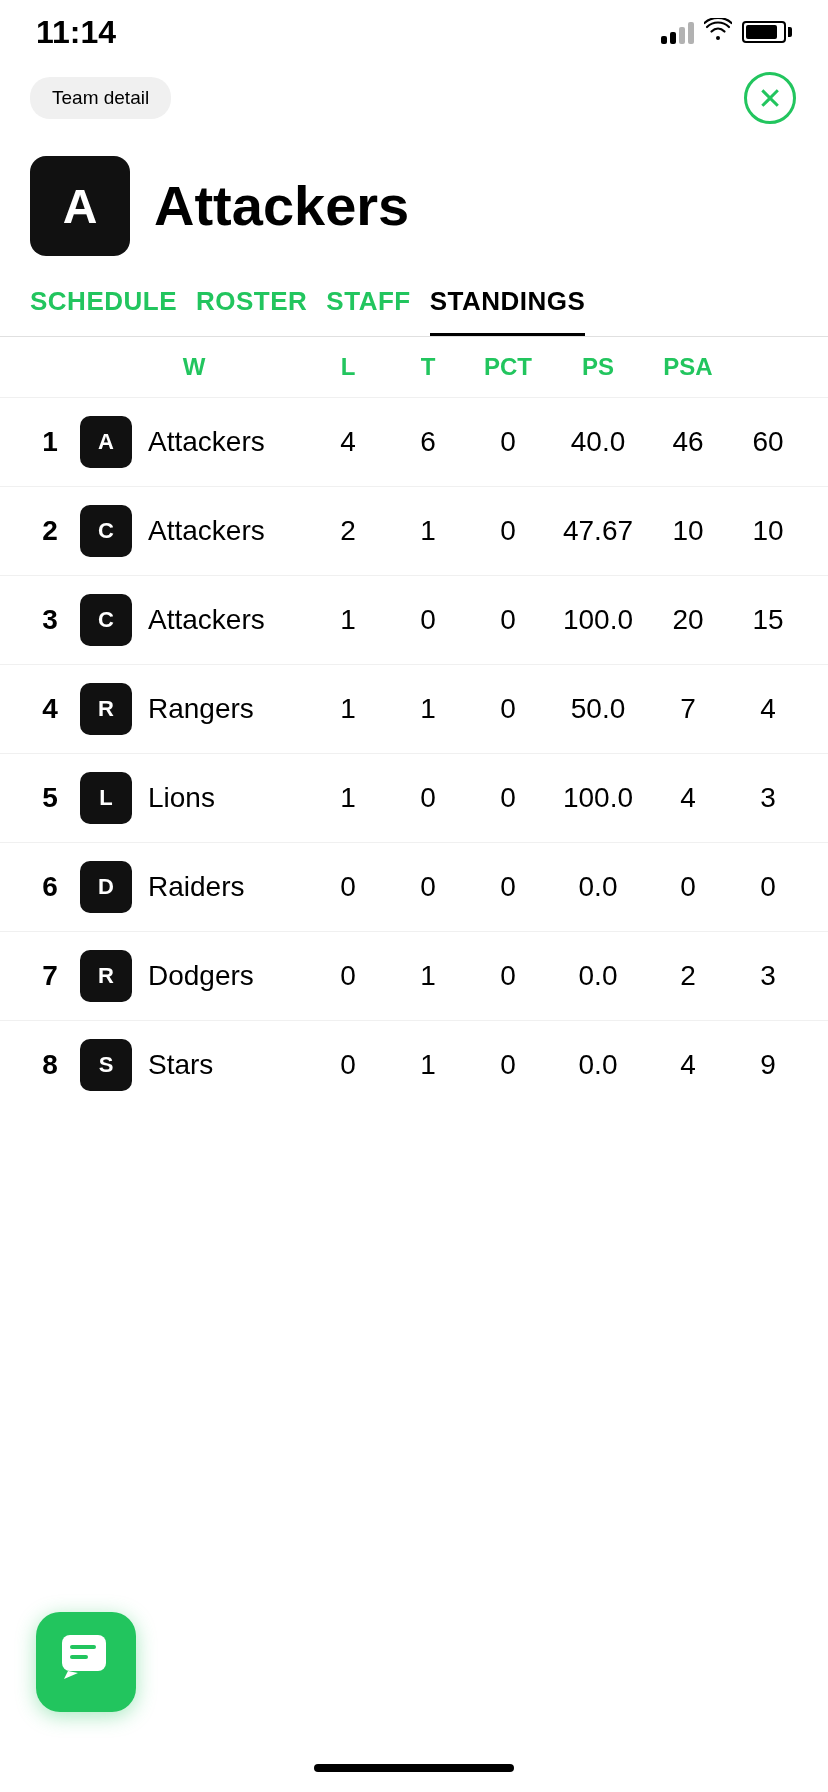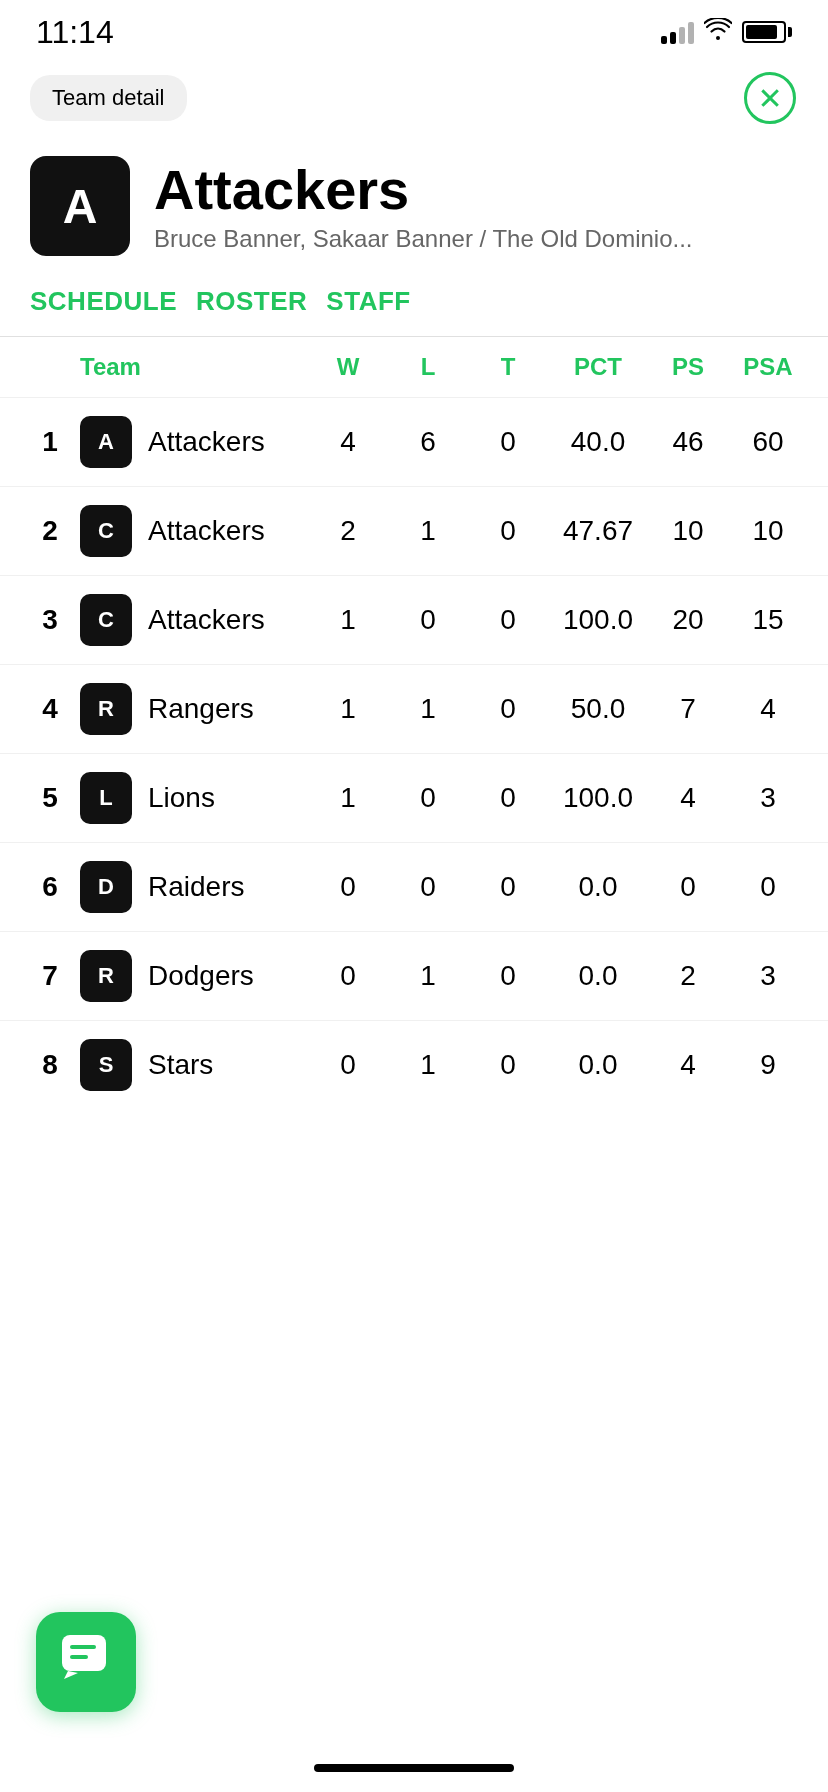--- a/index.html
+++ b/index.html
@@ -16,21 +16,21 @@
     
     .status-bar {
       display: flex;
       justify-content: space-between;
       align-items: center;
       padding: 14px 36px 10px 36px;
       height: 60px;
     }
     .status-time {
       font-size: 32px;
-      font-weight: 400;
+      font-weight: 700;
       color: #000;
     }
     .status-icons {
       display: flex;
       align-items: center;
       gap: 10px;
     }
     .signal-bars {
       display: flex;
       align-items: flex-end;
@@ -81,21 +81,21 @@
       display: flex;
       justify-content: space-between;
       align-items: center;
       padding: 10px 30px 10px 30px;
     }
     .team-detail-btn {
       background: #f0f0f0;
       border: none;
       border-radius: 20px;
       padding: 10px 22px;
-      font-size: 22px;
+      font-size: 19px;
       font-weight: 500;
       color: #000;
       cursor: pointer;
     }
     .close-btn {
       width: 56px;
       height: 56px;
       border: none;
       background: transparent;
       cursor: pointer;
@@ -305,35 +305,34 @@
   <button class="team-detail-btn">Team detail</button>
   <button class="close-btn">
     <div class="close-circle">✕</div>
   </button>
 </div>
 
 <div class="team-info">
   <div class="team-avatar">A</div>
   <div class="team-text">
     <div class="team-name">Attackers</div>
-    <div class="team-subtitle">Bruce Banner, Sakaar Banner / The Old Dominio...</div>
   </div>
 </div>
 
 <div class="tabs">
   <div class="tab">SCHEDULE</div>
   <div class="tab">ROSTER</div>
   <div class="tab">STAFF</div>
+  <div class="tab active">STANDINGS</div>
 </div>
 
 <div class="standings-container">
 
   <div class="table-header">
     <div class="th rank-col"></div>
-    <div class="th team-col">Team</div>
     <div class="th">W</div>
     <div class="th">L</div>
     <div class="th">T</div>
     <div class="th">PCT</div>
     <div class="th">PS</div>
     <div class="th">PSA</div>
   </div>
 
   <div id="standings-rows">
       <div class="table-row">

